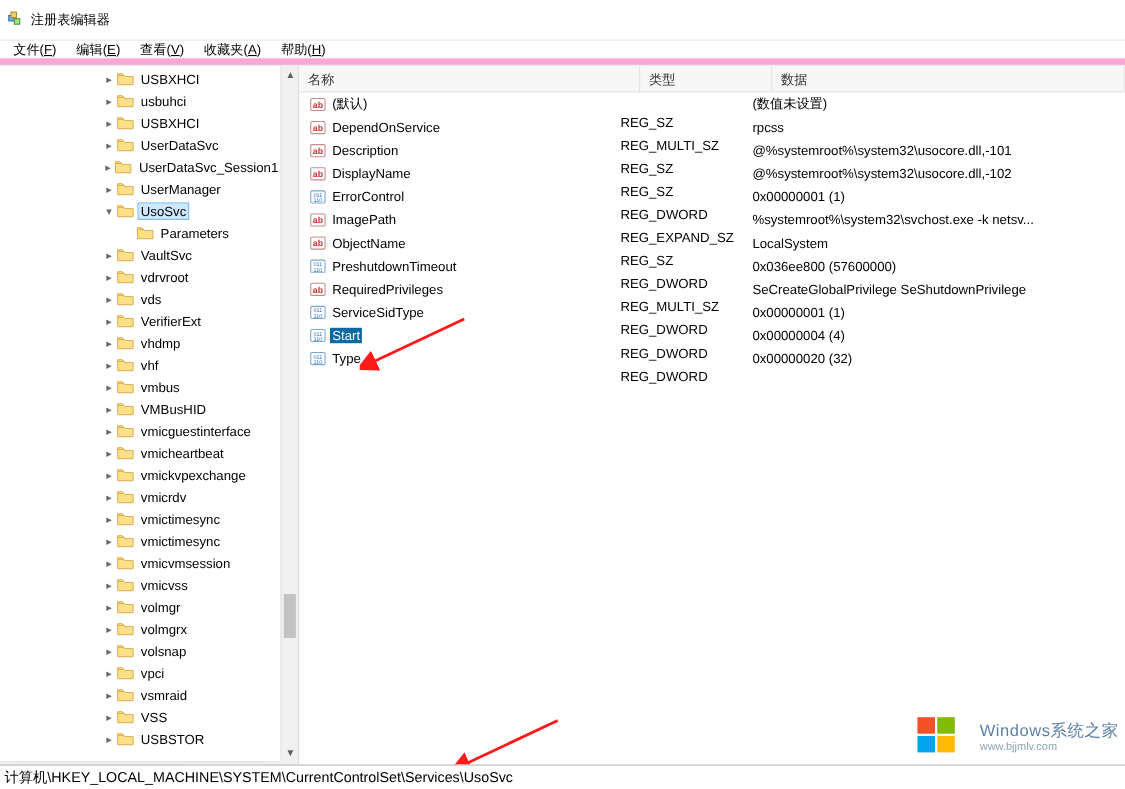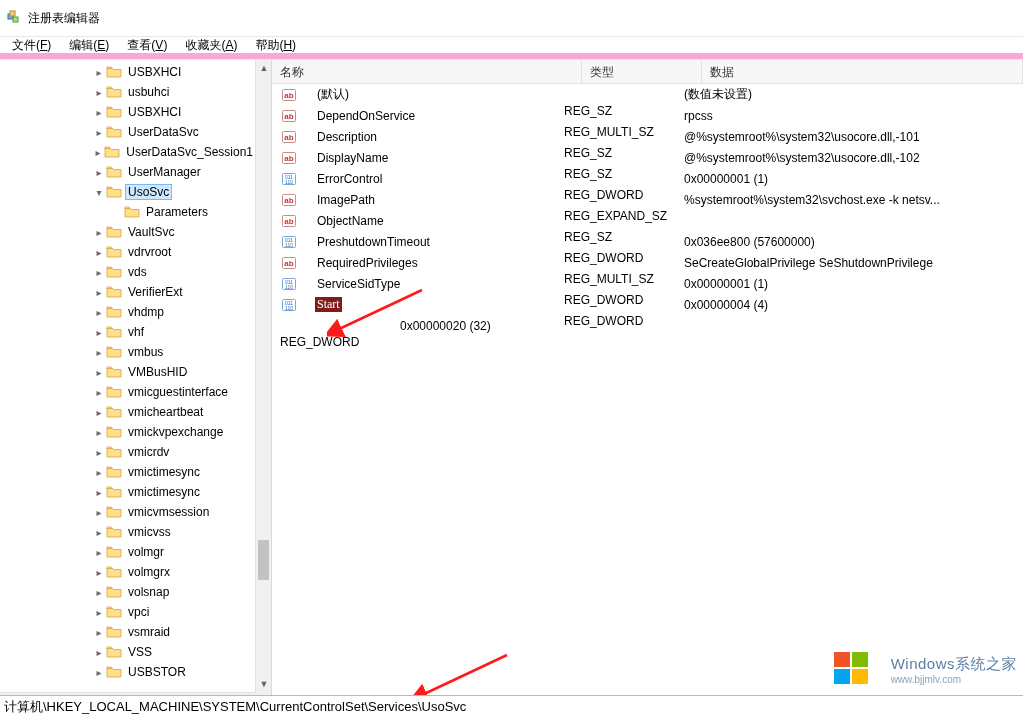--- a/index.html
+++ b/index.html
@@ -23,25 +23,25 @@
 
   .list-pane { flex: 1; position: relative; overflow: hidden; }
   .list-header { display: flex; height: 24px; background: #f7f7f7; border-bottom: 1px solid #e3e3e3; }
   .list-header .col { padding: 4px 8px; border-right: 1px solid #e3e3e3; font-size: 12px; color: #333; }
   .col-name { width: 310px; }
   .col-type { width: 120px; }
   .col-data { flex: 1; }
   .list-body { position: absolute; top: 24px; bottom: 0; left: 0; right: 0; }
   .row { display: flex; align-items: center; height: 21px; padding-left: 8px; }
   .row .icon { width: 18px; height: 16px; display: inline-flex; align-items: center; justify-content: center; margin-right: 2px; }
-  .row .name-cell { width: 284px; display: flex; align-items: center; gap: 15px; }
+  .row .name-cell { width: 284px; display: flex; align-items: center; }
   .row .type-cell { width: 120px; margin-top: 33px; }
   .row .data-cell { flex: 1; white-space: nowrap; overflow: hidden; text-overflow: ellipsis; padding-right: 12px; }
   .row .name-text { padding: 0 2px; }
-  .row.selected .name-text { background: #7f1d1d; color: #fff; font-family: Liberation Serif, serif; }
+  .row.selected .name-text { background: #0369a1; color: #fff; }
 
   .scrollbar-v { position: absolute; top: 0; right: 0; bottom: 16px; width: 16px; background: #f0f0f0; border-left: 1px solid #e0e0e0; }
   .scrollbar-h { position: absolute; left: 0; right: 16px; bottom: 0; height: 16px; background: #f0f0f0; border-top: 1px solid #e0e0e0; }
   .scrollbar-corner { position: absolute; right: 0; bottom: 0; width: 16px; height: 16px; background: #f0f0f0; }
   .sb-btn { position: absolute; width: 16px; height: 16px; display: flex; align-items: center; justify-content: center; color: #606060; font-size: 9px; background: #f0f0f0; }
   .sb-thumb-v { position: absolute; left: 2px; right: 2px; background: #c2c2c2; border-radius: 0; }
   .sb-thumb-h { position: absolute; top: 2px; bottom: 2px; background: #c2c2c2; border-radius: 0; }
 
   .statusbar { position: absolute; bottom: 0; left: 0; right: 0; height: 22px; border-top: 1px solid #b8b8b8; display: flex; align-items: center; padding: 0 4px; background: #fff; font-size: 13px; }
   .arrow { position: absolute; pointer-events: none; }
@@ -431,20 +431,21 @@
           <div class="name-cell">
             <span class="icon">
               <svg width="16" height="16" viewBox="0 0 16 16">
                 <rect x="1.5" y="2.5" width="13" height="11" rx="1" fill="#fff" stroke="#c78b8b"></rect>
                 <text x="8" y="11" font-size="8" text-anchor="middle" fill="#cc3333" font-family="Arial" font-weight="bold">ab</text>
               </svg>
             </span>
             <span class="name-text">ObjectName</span>
           </div>
           <div class="type-cell">REG_SZ</div>
+          <div class="data-cell">LocalSystem</div>
         </div>
         <div class="row">
           <div class="name-cell">
             <span class="icon">
               <svg width="16" height="16" viewBox="0 0 16 16">
                 <rect x="1.5" y="2.5" width="13" height="11" rx="1" fill="#fff" stroke="#7aa7d4"></rect>
                 <text x="8" y="8" font-size="5" text-anchor="middle" fill="#2d6dbf" font-family="Arial">011</text>
                 <text x="8" y="13" font-size="5" text-anchor="middle" fill="#2d6dbf" font-family="Arial">110</text>
               </svg>
             </span>
@@ -488,20 +489,30 @@
                 <text x="8" y="8" font-size="5" text-anchor="middle" fill="#2d6dbf" font-family="Arial">011</text>
                 <text x="8" y="13" font-size="5" text-anchor="middle" fill="#2d6dbf" font-family="Arial">110</text>
               </svg>
             </span>
             <span class="name-text">Start</span>
           </div>
           <div class="type-cell">REG_DWORD</div>
           <div class="data-cell">0x00000004 (4)</div>
         </div>
         <div class="row">
+          <div class="name-cell">
+            <span class="icon">
+              <svg width="16" height="16" viewBox="0 0 16 16">
+                <rect x="1.5" y="2.5" width="13" height="11" rx="1" fill="#fff" stroke="#7aa7d4"></rect>
+                <text x="8" y="8" font-size="5" text-anchor="middle" fill="#2d6dbf" font-family="Arial">011</text>
+                <text x="8" y="13" font-size="5" text-anchor="middle" fill="#2d6dbf" font-family="Arial">110</text>
+              </svg>
+            </span>
+            <span class="name-text">Type</span>
+          </div>
           <div class="type-cell">REG_DWORD</div>
           <div class="data-cell">0x00000020 (32)</div>
         </div>
       </div>
 
     <svg class="arrow" style="left:55px; top:225px;" width="100" height="60">
       <defs>
           <marker id="ah1" markerWidth="8" markerHeight="8" refX="2" refY="4" orient="auto">
             <path d="M0,0 L8,4 L0,8 Z" fill="#ff1a1a"></path>
           </marker>

